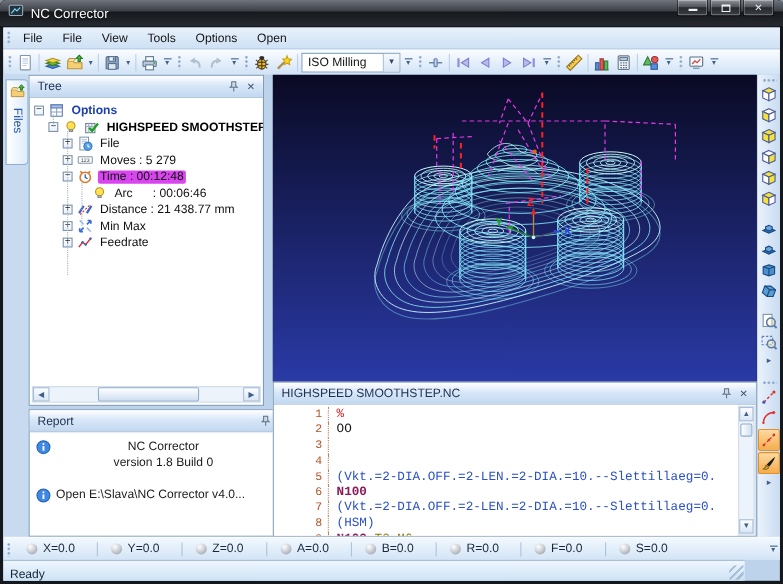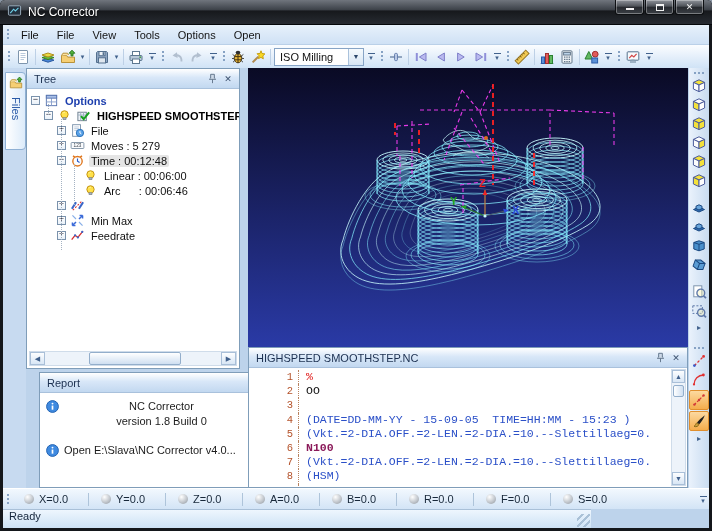--- a/index.html
+++ b/index.html
@@ -52,26 +52,26 @@
 .guide{position:absolute;border-left:1px dotted #9fae bd;border-left:1px dotted #a4b2c2;width:0}
 .trow{display:flex;align-items:center;height:15px;font-size:11px;color:#0f0f0f;white-space:pre}
 .texp{width:9px;height:9px;flex:none;border:1px solid #7a92ac;background:linear-gradient(#fff,#e9f1f9);
  font-size:9px;line-height:7px;text-align:center;color:#223;margin-right:4px;font-family:"Liberation Mono",monospace;cursor:pointer}
 .tspace{width:13px;flex:none}
 .ticon{width:16px;height:16px;flex:none;margin-right:3px}
 .ticon svg{width:15px;height:15px}
 .tlabel{padding:0 2px}
 .tl-root{font-weight:bold;color:#1d3fae}
 .tl-bold{font-weight:bold;color:#000}
-.tl-sel{background:#e5e5e5;border-radius:2px}
+.tl-sel{background:#d946ef;border-radius:2px}
 .hscroll{position:absolute;left:2px;right:2px;bottom:2px;height:15px;display:flex;background:#edf3fa;border:1px solid #cfdcea}
 .sbtn{width:15px;height:100%;background:linear-gradient(#fdfeff,#d8e6f5);border:1px solid #a9bfd8;color:#40608c;font-size:7px;display:flex;align-items:center;justify-content:center;flex:none;cursor:pointer}
 .hthumb{width:92px;margin-left:44px;background:linear-gradient(#ffffff,#cfdff1);border:1px solid #93aecb;border-radius:2px;cursor:pointer}
 
-#report-panel{left:36px;top:304px;width:243px;height:116px}
+#report-panel{left:23px;top:304px;width:243px;height:116px}
 #report-body{position:absolute;left:0;top:20px;right:16px;bottom:0;font-size:11px;color:#1c1c1c;padding-top:6px}
 .rentry{position:relative;padding-left:24px;min-height:15px}
 .ricon{position:absolute;left:5px;top:0}
 .rlines.center{text-align:center;padding-right:6px}
 .rlines div{line-height:15px}
 .vscroll{position:absolute;right:2px;top:22px;bottom:2px;width:15px;display:flex;flex-direction:column;background:#edf3fa;border:1px solid #cfdcea}
 .vthumb{height:34px;margin:2px 1px;background:linear-gradient(90deg,#ffffff,#cfdff1);border:1px solid #93aecb;border-radius:2px;cursor:pointer}
 .vsp{flex:1}
 
 #viewport{position:absolute;left:245px;top:0;width:440px;height:279px;background:#0a0a24;cursor:crosshair}
@@ -96,21 +96,21 @@
 .rtb-icon svg{width:16px;height:16px}
 .rtb-icon.active{width:20px;height:20px;background:linear-gradient(#fcd9a0,#f5ad4c);border:1px solid #e08f2e}
 .rgap{height:7px}
 .rarrow{text-align:center;color:#41618c;font-size:8px;margin-top:3px;cursor:pointer}
 
 .coordbar{position:absolute;left:0;top:463px;width:706px;height:21px;background:linear-gradient(#f2f8fe,#d3e4f6);border-top:1px solid #ffffff;display:flex;align-items:center;font-size:11px;color:#18283a}
 .coord-item{display:flex;align-items:center;gap:5px;width:76px;padding-left:12px;flex:none}
 .sphere{width:10px;height:10px;border-radius:50%;background:radial-gradient(circle at 35% 30%,#ffffff,#c2c7cd 55%,#8d939b);flex:none}
 .coord-sep{width:1px;height:13px;background:#aec4da;flex:none}
 .coord-spacer{flex:1}
-.statusbar{position:absolute;left:0;top:484px;width:588px;height:19px;background:linear-gradient(#eef6fe,#cde2f5);border-top:1px solid #a9c0d8;display:flex;align-items:flex-start;padding-left:6px;font-size:11px;color:#14243a}
+.statusbar{position:absolute;left:0;top:484px;width:674px;height:19px;background:linear-gradient(#eef6fe,#cde2f5);border-top:1px solid #a9c0d8;display:flex;align-items:flex-end;padding-left:6px;font-size:11px;color:#14243a}
 .grip{position:absolute;right:1px;bottom:1px;width:13px;height:13px;background:repeating-linear-gradient(135deg,transparent 0 3px,#9cb6ce 3px 5px);opacity:.8}
 </style>
 </head>
 <body>
 
 <div class="window">
   <div class="titlebar">
     <span id="app-icon"><svg viewBox="0 0 16 16" width="15" height="15" fill="none">
           <rect x="1.5" y="3" width="13" height="10" rx="1.2" fill="#23313f" stroke="#9fb1c1"></rect>
           <path d="M3.5 10.8 7 6.6l2 1.8 3.2-3.2" stroke="#6fd2ea" stroke-width="1.2"></path>
@@ -361,31 +361,26 @@
                 </svg></span><span class="tlabel">Moves : 5 279</span></div>
             <div class="trow" style="padding-left:30px"><span class="texp">−</span><span class="ticon"><svg viewBox="0 0 16 16" fill="none" stroke-width="1">
                   <path d="M3.2 3 5.4 4.6M12.8 3 10.6 4.6" stroke="#e07820" stroke-width="1.6"></path>
                   <circle cx="8" cy="8.8" r="5" fill="#fbfdff" stroke="#e07820" stroke-width="1.5"></circle>
                   <path d="M8 5.8v3l2.2 1.4" stroke="#2a58c8" stroke-width="1.2"></path>
                 </svg></span><span class="tlabel tl-sel">Time : 00:12:48</span></div>
             <div class="trow" style="padding-left:43px"><span class="tspace"></span><span class="ticon"><svg viewBox="0 0 16 16" fill="none" stroke-width="1">
                   <circle cx="8" cy="6.8" r="3.9" fill="#ffe14a" stroke="#c09010"></circle>
                   <path d="M6.4 10.4h3.2v1.8H6.4z" fill="#b9c1c9" stroke="#858d95"></path>
                   <path d="M6.4 5.6a2.2 2.2 0 0 1 1.7-1" stroke="#fff8c0"></path>
-                </svg></span><span class="tlabel">Linear : 00:06:00</span></div>
-            <div class="trow" style="padding-left:43px"><span class="tspace"></span><span class="ticon"><svg viewBox="0 0 16 16" fill="none" stroke-width="1">
-                  <circle cx="8" cy="6.8" r="3.9" fill="#ffe14a" stroke="#c09010"></circle>
-                  <path d="M6.4 10.4h3.2v1.8H6.4z" fill="#b9c1c9" stroke="#858d95"></path>
-                  <path d="M6.4 5.6a2.2 2.2 0 0 1 1.7-1" stroke="#fff8c0"></path>
                 </svg></span><span class="tlabel">Arc      : 00:06:46</span></div>
             <div class="trow" style="padding-left:30px"><span class="texp">+</span><span class="ticon"><svg viewBox="0 0 16 16" fill="none" stroke-width="1">
                   <path d="M2 11.5 6.5 4.5" stroke="#3a66c8" stroke-width="2.2"></path>
                   <path d="M9.5 11.5 14 4.5" stroke="#3a66c8" stroke-width="2.2"></path>
                   <path d="M3 13 13 3" stroke="#e03030" stroke-width="1.1" stroke-dasharray="2 1.6"></path>
-                </svg></span></div>
+                </svg></span><span class="tlabel">Distance : 21 438.77 mm</span></div>
             <div class="trow" style="padding-left:30px"><span class="texp">+</span><span class="ticon"><svg viewBox="0 0 16 16" fill="none" stroke-width="1">
                   <path d="M2.6 13.4 6.4 9.6M13.4 2.6 9.6 6.4" stroke="#3a6ad8" stroke-width="1.6"></path>
                   <path d="M13.4 2.6h-3.2M13.4 2.6v3.2M2.6 13.4h3.2M2.6 13.4v-3.2" stroke="#3a6ad8" stroke-width="1.6"></path>
                   <path d="M2.6 2.6 6.4 6.4M13.4 13.4 9.6 9.6" stroke="#8ab0e8" stroke-width="1.3"></path>
                 </svg></span><span class="tlabel">Min Max</span></div>
             <div class="trow" style="padding-left:30px"><span class="texp">+</span><span class="ticon"><svg viewBox="0 0 16 16" fill="none" stroke-width="1">
                   <path d="M1.8 12.4 5.4 7.8l3 2.2 5.4-6.6" stroke="#d83030" stroke-width="1.4"></path>
                   <circle cx="5.4" cy="7.8" r="1.2" fill="#3a66c8"></circle>
                   <circle cx="8.4" cy="10" r="1.2" fill="#3a66c8"></circle>
                   <circle cx="13" cy="4.2" r="1.2" fill="#3a66c8"></circle>
@@ -601,21 +596,21 @@
                 <line x1="7" y1="8" x2="7" y2="12" stroke="#5f7288"></line>
               </svg>
             </span>
           <span class="ptbtn">✕</span>
         </div>
         <div class="gutterline"></div>
         <div id="code-body">
             <div class="cline"><span class="lnum">1</span><span class="t-percent">%</span></div>
             <div class="cline"><span class="lnum">2</span><span class="t-plain">OO</span></div>
             <div class="cline"><span class="lnum">3</span></div>
-            <div class="cline"><span class="lnum">4</span><span class="t-comment">(DATE=DD-MM-YY - 15-09-05  TIME=HH:MM - 15:23 )</span></div>
+            <div class="cline"><span class="lnum">4</span></div>
             <div class="cline"><span class="lnum">5</span><span class="t-comment">(Vkt.=2-DIA.OFF.=2-LEN.=2-DIA.=10.--Slettillaeg=0.</span></div>
             <div class="cline"><span class="lnum">6</span><span class="t-n">N100</span></div>
             <div class="cline"><span class="lnum">7</span><span class="t-comment">(Vkt.=2-DIA.OFF.=2-LEN.=2-DIA.=10.--Slettillaeg=0.</span></div>
             <div class="cline"><span class="lnum">8</span><span class="t-comment">(HSM)</span></div>
             <div class="cline"><span class="lnum">9</span><span class="t-n">N102</span><span class="t-g"> T2 M6</span></div>
           </div>
         <div class="vscroll" id="code-vscroll">
           <div class="sbtn" style="width:100%;height:13px">▲</div>
           <div class="vthumb"></div>
           <div class="vsp"></div>

